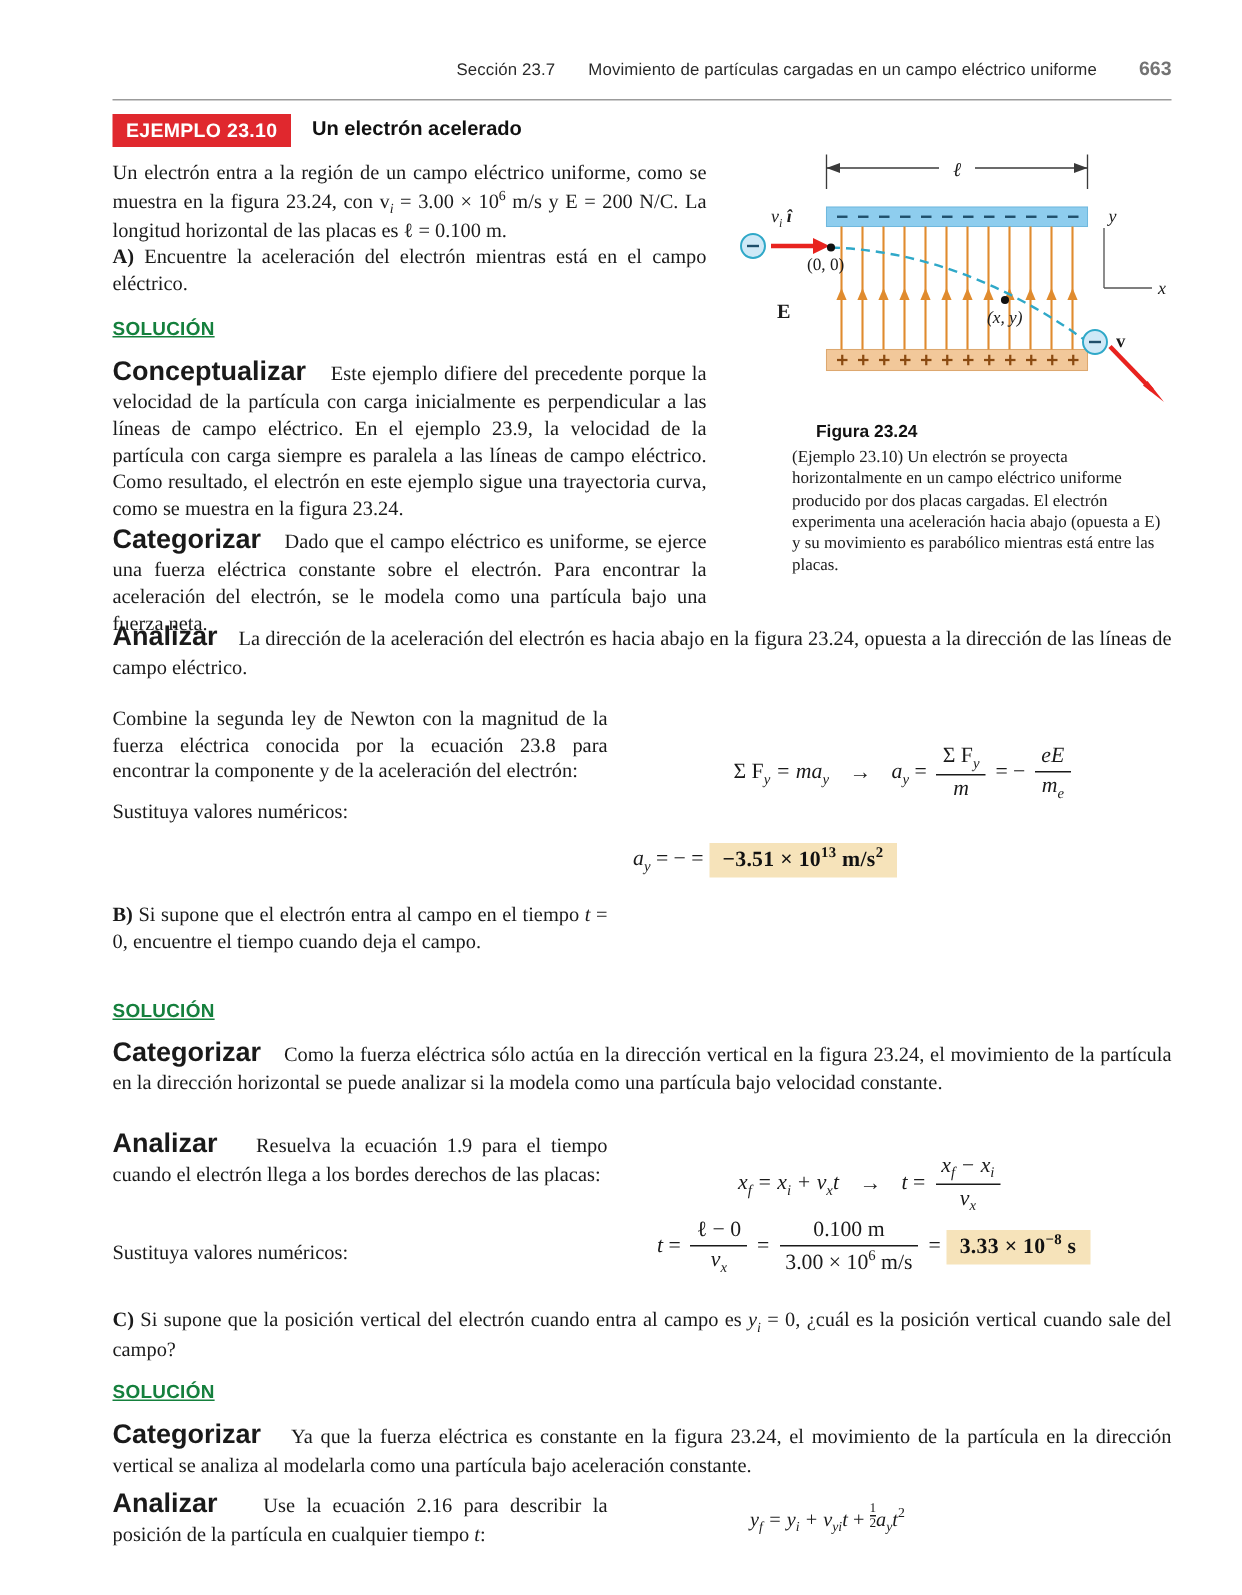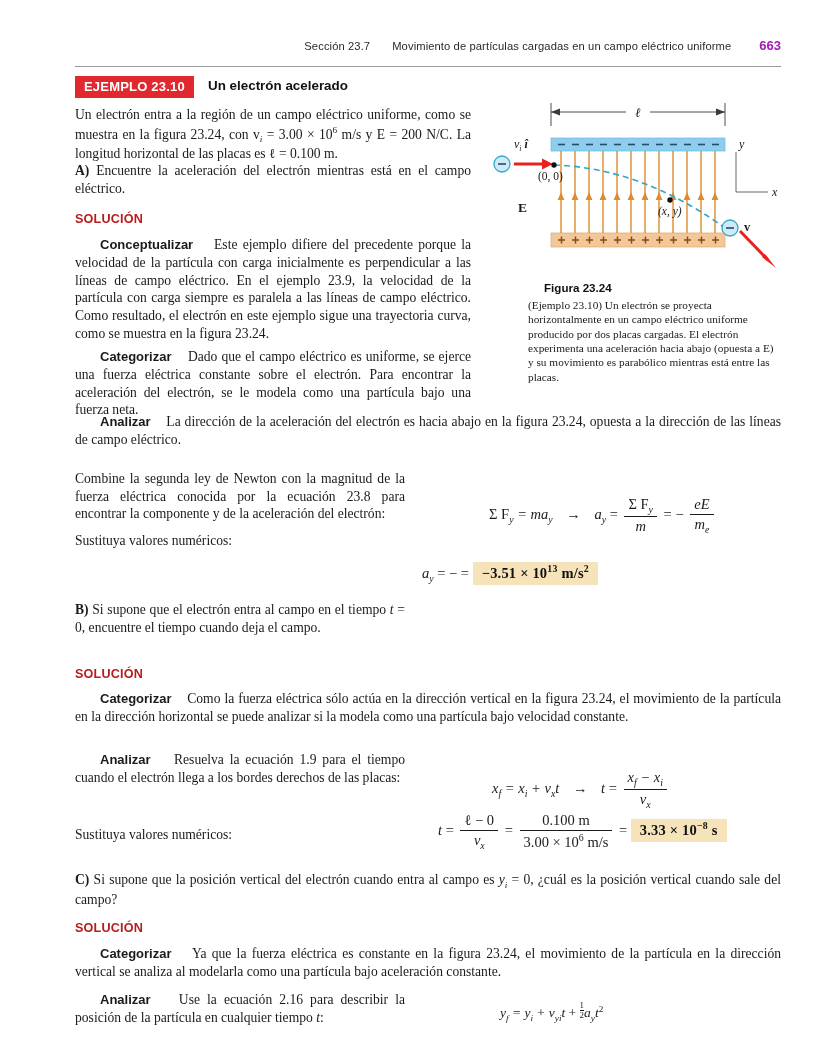--- a/index.html
+++ b/index.html
@@ -9,38 +9,38 @@
     position:relative;overflow:hidden;
   }
   .page{position:absolute;left:0;top:0;width:828px;height:1063px;}
 
   
   .runhead{position:absolute;left:75px;top:38px;width:706px;
     display:flex;justify-content:flex-end;align-items:baseline;gap:22px;
     font-family:"Liberation Sans",sans-serif;font-size:11.2px;color:#2a2a2a;}
   .runhead .sec{letter-spacing:.1px;}
   .runhead .ttl{letter-spacing:.1px;}
-  .runhead .pg{font-weight:bold;font-size:13px;color:#a21caf;margin-left:6px;}
+  .runhead .pg{font-weight:bold;font-size:13px;color:#737373;margin-left:6px;}
 
   .rule-top{position:absolute;left:75px;top:66px;width:706px;height:1px;background:#9b9b9b;}
 
   
   .ex-badge{position:absolute;left:75px;top:76px;background:#e0282e;color:#fff;
     font-family:"Liberation Sans",sans-serif;font-weight:bold;font-size:13px;
     padding:3px 9px 4px 9px;letter-spacing:.2px;}
   .ex-title{position:absolute;left:208px;top:78px;
     font-family:"Liberation Sans",sans-serif;font-weight:bold;font-size:13.4px;color:#111;}
 
   
   .blk{position:absolute;font-size:13.6px;line-height:1.30;text-align:justify;
        color:#1a1a1a;}
   .blk.serif{font-family:"Liberation Serif",serif;}
-  .lead{font-family:"Liberation Sans",sans-serif;font-weight:bold;font-size:13px;margin-left:25px;}
+  .lead{font-family:"Liberation Sans",sans-serif;font-weight:bold;font-size:18px;}
   .soltitle{position:absolute;font-family:"Liberation Sans",sans-serif;
-    font-weight:bold;font-size:12.6px;letter-spacing:.2px;color:#b91c1c;}
+    font-weight:bold;font-size:12.6px;letter-spacing:.2px;color:#15803d;text-decoration:underline;}
   i{font-style:italic;}
 
   
   .fig{position:absolute;left:492px;top:100px;width:292px;height:170px;}
   .figcap-t{position:absolute;left:528px;top:281px;
     font-family:"Liberation Sans",sans-serif;font-weight:bold;font-size:11.6px;color:#111;margin-left:16px;}
   .figcap{position:absolute;left:528px;top:298px;width:248px;
     font-family:"Liberation Serif",serif;font-size:11.3px;line-height:1.27;color:#1a1a1a;}
 
   

